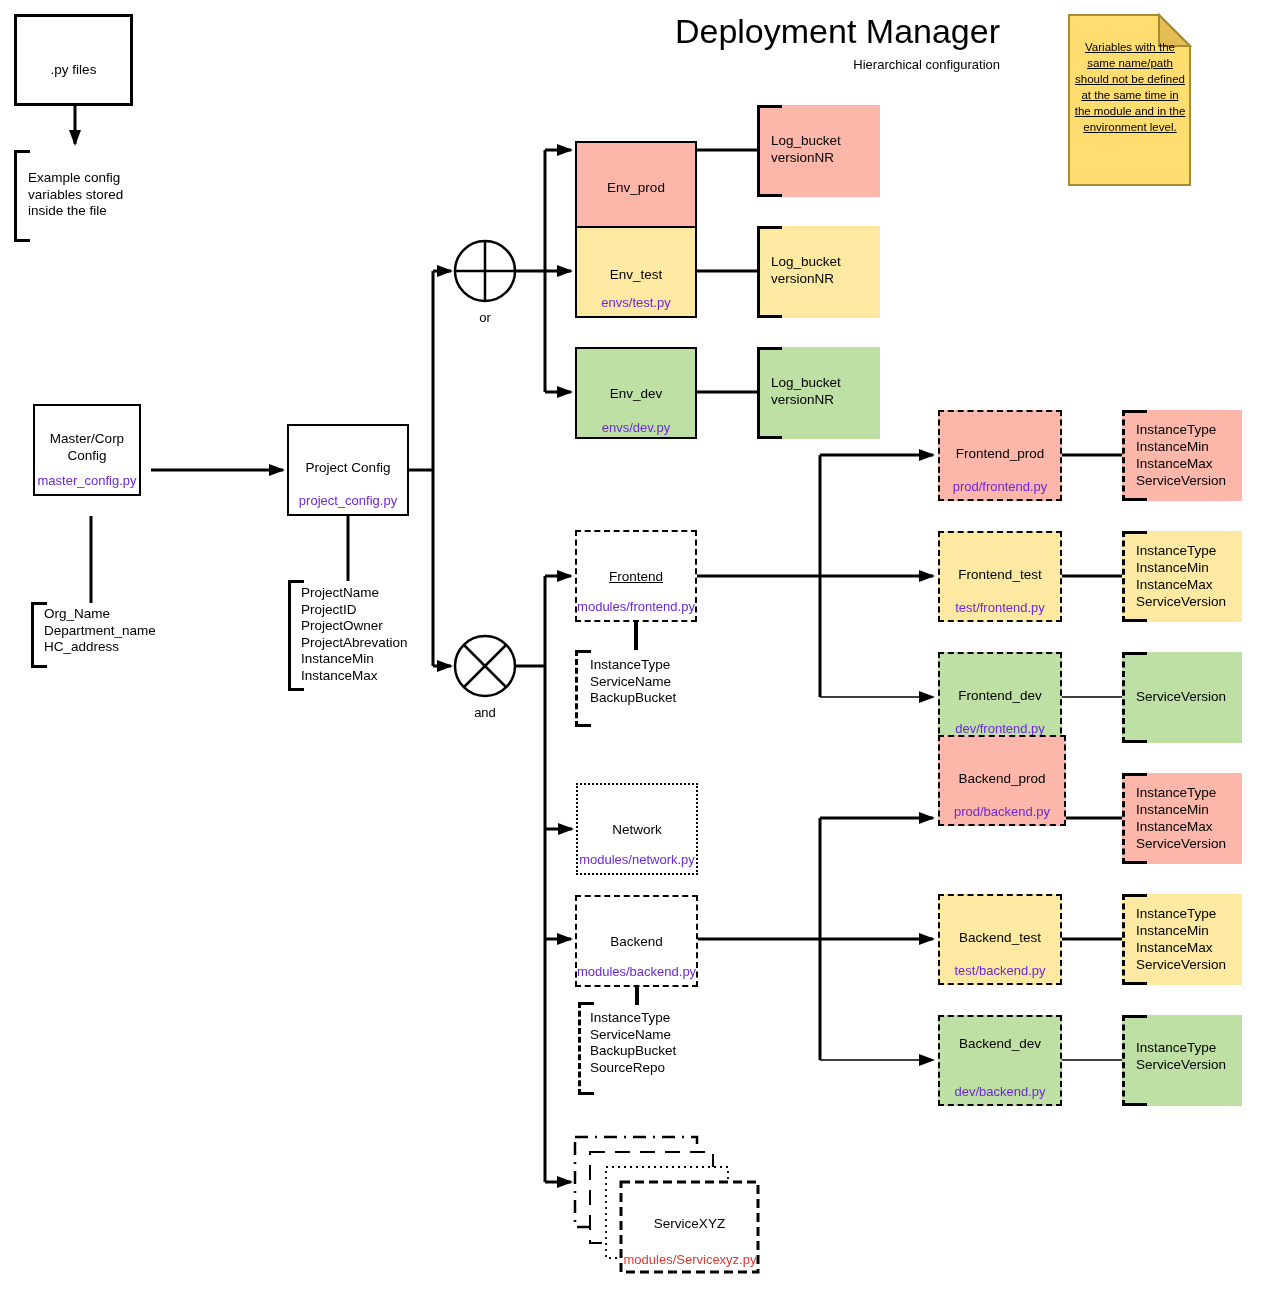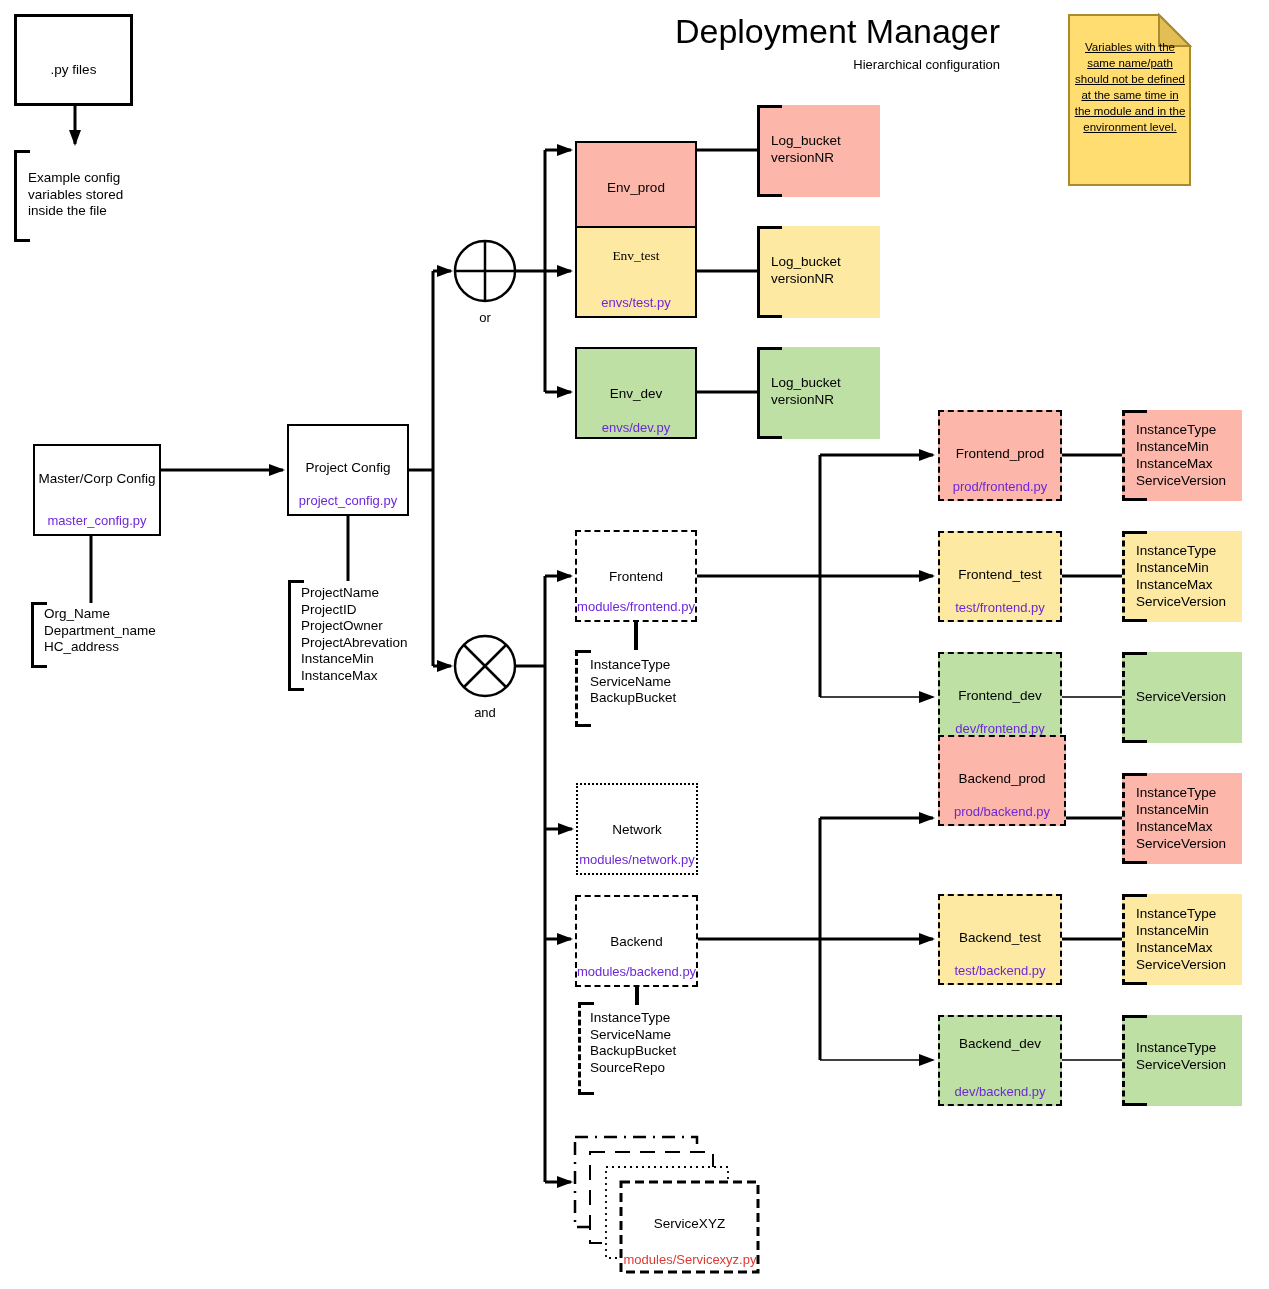--- a/index.html
+++ b/index.html
@@ -112,21 +112,21 @@
 <div class="title abs" style="left:400px;top:57px;width:600px;font-size:13px;">Hierarchical configuration</div>
 
 <div class="node" style="left:14px;top:14px;width:119px;height:92px;border-width:3px;">
   <div class="node-label" style="top:44px;">.py files</div>
 </div>
 <div class="bracket" style="left:14px;top:150px;height:92px;"></div>
 <div class="listtext" style="left:28px;top:170px;width:110px;line-height:16.5px;">Example config variables stored inside the file</div>
 
 <div class="abs" style="left:1073px;top:39px;width:114px;z-index:2;font-size:11.5px;line-height:16px;text-align:center;text-decoration:underline;">Variables with the same name/path should not be defined at the same time in the module and in  the environment level.</div>
 
-<div class="node" style="left:33px;top:444px;width:128px;height:92px;">
+<div class="node" style="left:33px;top:404px;width:108px;height:92px;">
   <div class="node-label" style="top:24px;">Master/Corp Config</div>
   <div class="file">master_config.py</div>
 </div>
 <div class="bracket" style="left:31px;top:602px;height:66px;"></div>
 <div class="listtext varlines" style="left:44px;top:606px;">
     <div>Org_Name</div>
     <div>Department_name</div>
     <div>HC_address</div>
   </div>
 
@@ -153,21 +153,21 @@
 </div>
 <div class="varbox" style="left: 757px; top: 105px; width: 123px; height: 92px; background-color: rgb(252, 182, 170);">
   <div class="vbracket"></div>
   <div class="varlines" style="top:27px;">
       <div>Log_bucket</div>
       <div>versionNR</div>
     </div>
 </div>
 
 <div class="node" style="left: 575px; top: 226px; width: 122px; height: 92px; background-color: rgb(254, 233, 162);">
-  <div class="node-label" style="top:19px;font-family:Liberation Serif, serif;">Env_test</div>
+  <div class="node-label" style="top:38px;">Env_test</div>
   <div class="file">envs/test.py</div>
 </div>
 <div class="varbox" style="left: 757px; top: 226px; width: 123px; height: 92px; background-color: rgb(254, 233, 162);">
   <div class="vbracket"></div>
   <div class="varlines" style="top:27px;">
       <div>Log_bucket</div>
       <div>versionNR</div>
     </div>
 </div>
 
@@ -177,21 +177,21 @@
 </div>
 <div class="varbox" style="left: 757px; top: 347px; width: 123px; height: 92px; background-color: rgb(190, 224, 164);">
   <div class="vbracket"></div>
   <div class="varlines" style="top:27px;">
       <div>Log_bucket</div>
       <div>versionNR</div>
     </div>
 </div>
 
 <div class="node dashed" style="left:575px;top:530px;width:122px;height:92px;">
-  <div class="node-label" style="top:36px;">Frontend</div>
+  <div class="node-label" style="top:36px;text-decoration:underline;">Frontend</div>
   <div class="file">modules/frontend.py</div>
 </div>
 <div class="bracket dash" style="left:575px;top:650px;height:77px;width:18px;"></div>
 <div class="listtext varlines" style="left:590px;top:657px;">
     <div>InstanceType</div>
     <div>ServiceName</div>
     <div>BackupBucket</div>
   </div>
 
 <div class="node dotted" style="left:576px;top:783px;width:122px;height:92px;">

